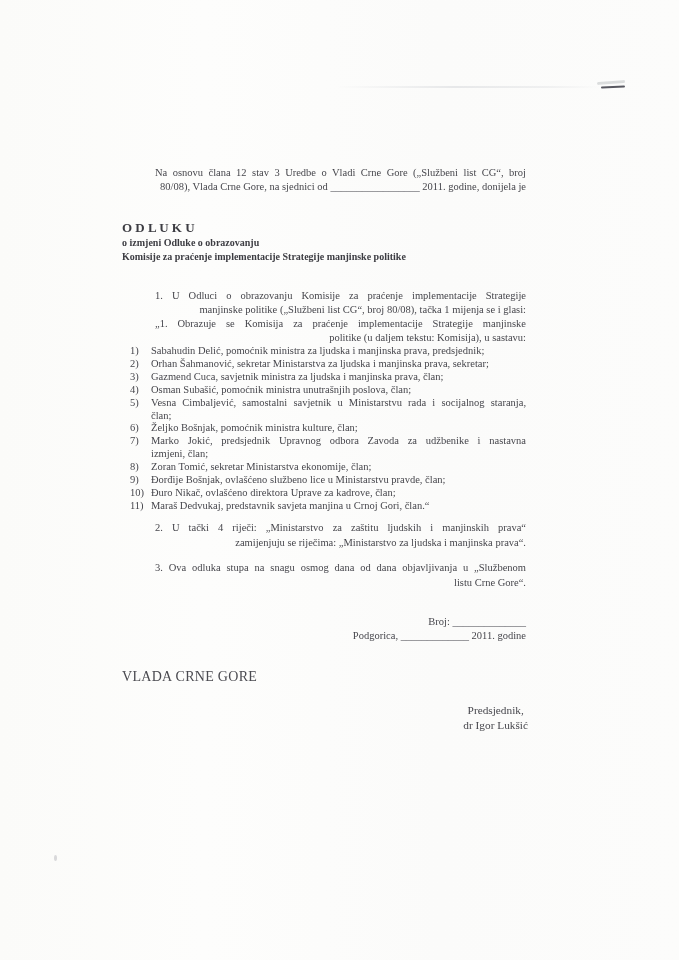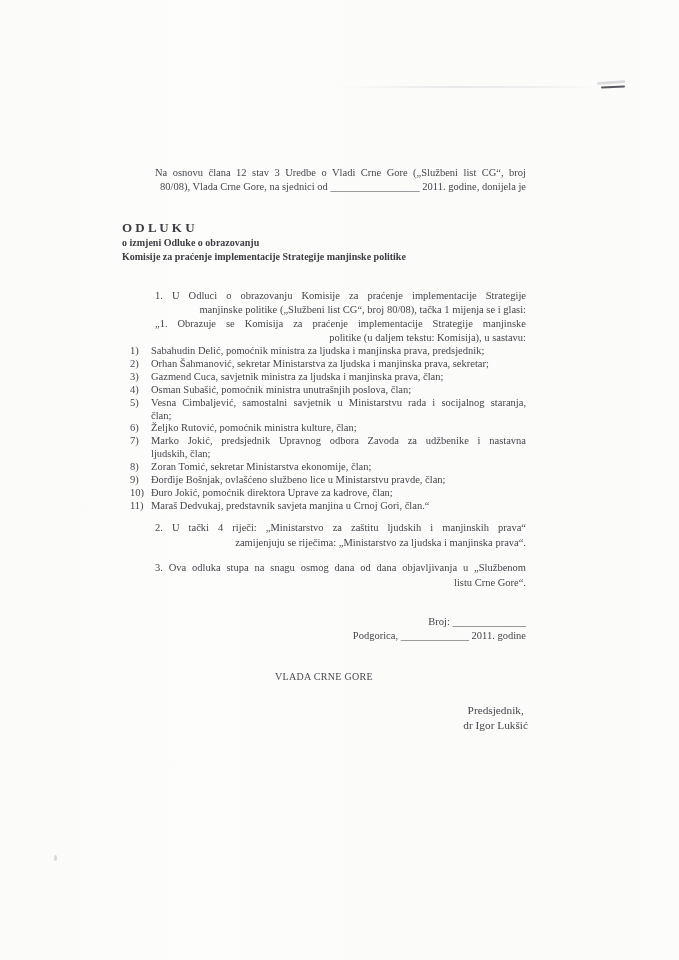--- a/index.html
+++ b/index.html
@@ -24,21 +24,21 @@
   #title .t2,#title .t3{font-size:10px;}
   #art1{top:289px;line-height:14px;}
   #members{top:345px;line-height:12.9px;}
   .mrow{display:flex;padding-left:8px;}
   .mnum{flex:none;width:21px;}
   .mtxt{flex:1;white-space:nowrap;}
   .mtxt.just{white-space:normal;}
   #art2{top:521px;line-height:14.5px;}
   #art3{top:561px;line-height:14.5px;}
   #broj{top:615px;line-height:13.8px;}
-  #issuer{top:670px;text-align:center;font-size:10px;letter-spacing:0.3px;color:#4a4a50;}
+  #issuer{top:670px;font-size:14px;letter-spacing:0.3px;color:#4a4a50;}
   #sig{position:absolute;top:703px;right:151px;width:auto;font-size:11.3px;line-height:15px;text-align:center;}
 
   
   .dash{position:absolute;left:601px;top:86px;width:24px;height:2.4px;background:#585860;border-radius:1px;transform:rotate(-2deg);}
   .squiggle{position:absolute;left:597px;top:81px;width:28px;height:3px;background:rgba(150,155,160,0.32);border-radius:2px;transform:rotate(-4deg);}
   .smudge{position:absolute;left:336px;top:86px;width:264px;height:2px;background:linear-gradient(90deg,rgba(185,190,195,0) 0%,rgba(178,182,190,0.28) 45%,rgba(178,182,190,0.16) 80%,rgba(185,190,195,0) 100%);}
   .speck{position:absolute;left:54px;top:855px;width:3px;height:6px;background:rgba(125,125,140,0.28);border-radius:50%;}
 </style>
 </head>
 <body>
@@ -88,41 +88,41 @@
     <div class="mrow">
         <span class="mnum">5)</span>
         <span class="mtxt just">Vesna Cimbaljević, samostalni savjetnik u Ministarstvu rada i socijalnog staranja,</span>
       </div>
     <div class="mrow">
         <span class="mnum"></span>
         <span class="mtxt">član;</span>
       </div>
     <div class="mrow">
         <span class="mnum">6)</span>
-        <span class="mtxt">Željko Rutović, pomoćnik ministra kulture, član;</span>
+        <span class="mtxt">Željko Bošnjak, pomoćnik ministra kulture, član;</span>
       </div>
     <div class="mrow">
         <span class="mnum">7)</span>
         <span class="mtxt just">Marko Jokić, predsjednik Upravnog odbora Zavoda za udžbenike i nastavna</span>
       </div>
     <div class="mrow">
         <span class="mnum"></span>
-        <span class="mtxt">ljudskih, član;</span>
+        <span class="mtxt">izmjeni, član;</span>
       </div>
     <div class="mrow">
         <span class="mnum">8)</span>
         <span class="mtxt">Zoran Tomić, sekretar Ministarstva ekonomije, član;</span>
       </div>
     <div class="mrow">
         <span class="mnum">9)</span>
         <span class="mtxt">Đorđije Bošnjak, ovlašćeno službeno lice u Ministarstvu pravde, član;</span>
       </div>
     <div class="mrow">
         <span class="mnum">10)</span>
-        <span class="mtxt">Đuro Jokić, pomoćnik direktora Uprave za kadrove, član;</span>
+        <span class="mtxt">Đuro Nikač, ovlašćeno direktora Uprave za kadrove, član;</span>
       </div>
     <div class="mrow">
         <span class="mnum">11)</span>
         <span class="mtxt">Maraš Dedvukaj, predstavnik savjeta manjina u Crnoj Gori, član.“</span>
       </div>
   </div>
 
   <div class="blk" id="art2">
     <div class="line just ind">2. U tački 4 riječi: „Ministarstvo za zaštitu ljudskih i manjinskih prava“</div>
     <div class="line">zamijenjuju se riječima: „Ministarstvo za ljudska i manjinska prava“.</div>

